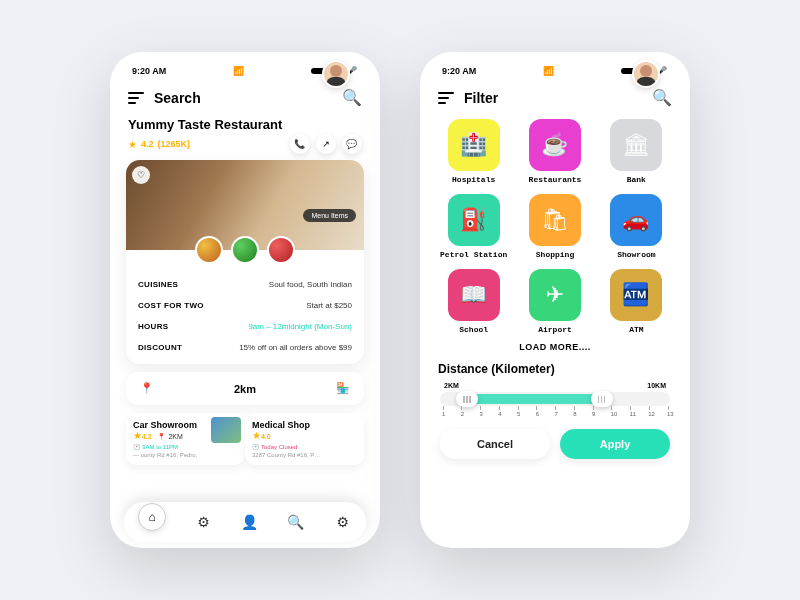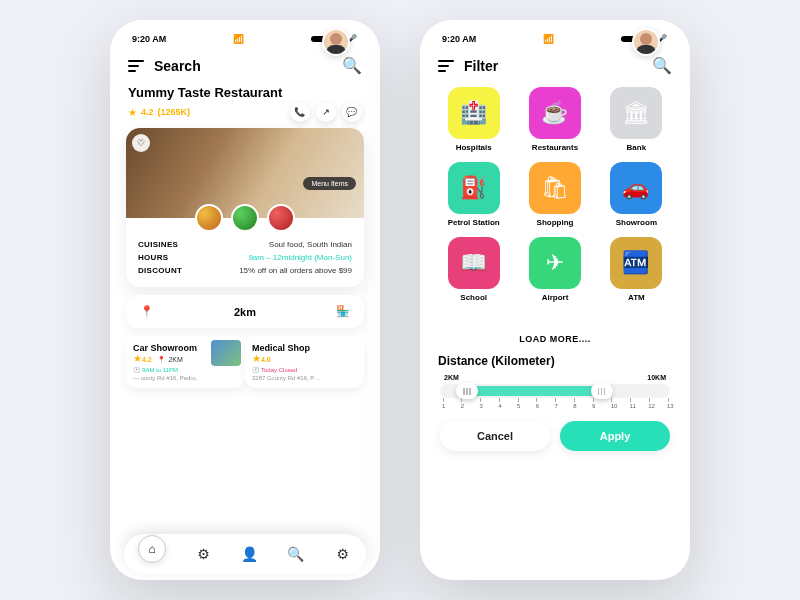--- a/index.html
+++ b/index.html
@@ -1,17 +1,17 @@
 <!DOCTYPE html>
 <html><head>
 <meta charset="utf-8">
 <style>
 * { margin: 0; padding: 0; box-sizing: border-box; font-family: -apple-system, BlinkMacSystemFont, 'Segoe UI', sans-serif; }
 body { background: #eef0f5; width: 800px; height: 600px; display: flex; gap: 40px; justify-content: center; align-items: center; }
-.phone { width: 270px; height: 560px; background: #fff; border-radius: 32px; box-shadow: 0 20px 60px rgba(0,0,0,0.15); padding: 12px 14px; overflow: hidden; position: relative; }
+.phone { width: 270px; height: 496px; background: #fff; border-radius: 32px; box-shadow: 0 20px 60px rgba(0,0,0,0.15); padding: 12px 14px; overflow: hidden; position: relative; }
 .status-bar { display: flex; justify-content: space-between; align-items: center; font-size: 9px; font-weight: 600; padding: 2px 8px; }
 .status-right { display: flex; gap: 12px; align-items: center; }
 .notch { width: 24px; height: 6px; background: #000; border-radius: 3px; }
 .avatar-wrap { position: absolute; top: 8px; right: 30px; width: 28px; height: 28px; border-radius: 50%; background: #f0d0b0; border: 2px solid #fff; box-shadow: 0 2px 6px rgba(0,0,0,.15); overflow: hidden; }
 .avatar-head { width: 12px; height: 12px; background: #c89070; border-radius: 50%; margin: 3px auto 0; }
 .avatar-body { width: 20px; height: 14px; background: #333; border-radius: 8px 8px 0 0; margin: 0 auto; }
 .header { display: flex; align-items: center; gap: 10px; padding: 10px 4px 8px; }
 .burger { width: 16px; display: flex; flex-direction: column; gap: 3px; }
 .burger span { height: 2px; background: #000; border-radius: 1px; }
 .burger span:nth-child(2) { width: 70%; }
@@ -26,21 +26,21 @@
 .circ-btn { width: 20px; height: 20px; border-radius: 50%; background: #fff; box-shadow: 0 2px 6px rgba(0,0,0,.12); display: flex; align-items: center; justify-content: center; font-size: 9px; }
 .hero { background: #fff; border-radius: 14px; box-shadow: 0 6px 18px rgba(0,0,0,.08); overflow: hidden; margin: 0 2px 8px; }
 .hero-img { height: 90px; background: linear-gradient(120deg, #6b4a2e 0%, #a07850 35%, #d4b890 60%, #e8dcc8 100%); position: relative; }
 .heart-btn { position: absolute; top: 6px; left: 6px; width: 18px; height: 18px; border-radius: 50%; background: rgba(255,255,255,.9); display: flex; align-items: center; justify-content: center; font-size: 9px; }
 .menu-tag { position: absolute; right: 8px; bottom: 28px; background: rgba(40,40,40,.85); color: #fff; font-size: 7px; padding: 3px 8px; border-radius: 10px; }
 .dish-row { position: absolute; bottom: -14px; left: 50%; transform: translateX(-50%); display: flex; gap: 8px; }
 .dish { width: 28px; height: 28px; border-radius: 50%; border: 2px solid #fff; background: radial-gradient(circle at 30% 30%, #f0c040, #c06020); }
 .dish:nth-child(2){ background: radial-gradient(circle at 30% 30%, #60d060, #208020); }
 .dish:nth-child(3){ background: radial-gradient(circle at 30% 30%, #f06060, #b02020); }
 .info-tbl { padding: 20px 12px 10px; font-size: 8px; }
-.info-row { display: flex; justify-content: space-between; padding: 2px 0; }
+.info-row { display: flex; justify-content: space-between; padding: 2px 0; margin-top: 8px; }
 .info-lbl { font-weight: 700; letter-spacing: .3px; }
 .info-val { color: #333; }
 .info-val.teal { color: #1dd6b8; }
 .sec-title { font-size: 12px; font-weight: 700; padding: 4px; }
 .dist-card { background: #fff; border-radius: 12px; box-shadow: 0 4px 12px rgba(0,0,0,.06); padding: 10px 14px; margin: 4px 2px 8px; display: flex; align-items: center; justify-content: space-between; font-size: 11px; font-weight: 700; }
 .similar-row { display: flex; padding: 0 2px; }
 .sim-card { flex: 1; background: #fff; border-radius: 10px; box-shadow: 0 4px 10px rgba(0,0,0,.06); padding: 7px; font-size: 7px; position: relative; min-width: 0; }
 .sim-name { font-size: 9px; font-weight: 700; }
 .sim-rate { color: #ffb400; font-weight: 600; margin: 2px 0; }
 .sim-km { color: #333; margin-left: 6px; }
@@ -48,22 +48,22 @@
 .sim-hours.closed { color: #e8407a; }
 .sim-addr { color: #999; font-size: 6px; white-space: nowrap; overflow: hidden; text-overflow: ellipsis; }
 .sim-thumb { position: absolute; top: 4px; right: 4px; width: 30px; height: 26px; border-radius: 4px; background: linear-gradient(135deg, #5090d0, #80c080); }
 .bottom-nav { position: absolute; bottom: 6px; left: 14px; right: 14px; height: 40px; background: #fff; border-radius: 20px; box-shadow: 0 -4px 14px rgba(0,0,0,.1); display: flex; align-items: center; justify-content: space-around; }
 .nav-it { width: 18px; height: 18px; display: flex; align-items: center; justify-content: center; font-size: 14px; color: #333; }
 .nav-home { width: 28px; height: 28px; border-radius: 50%; border: 1.5px solid #ccc; background: #fff; display: flex; align-items: center; justify-content: center; font-size: 12px; margin-top: -10px; box-shadow: 0 2px 6px rgba(0,0,0,.1); }
 
 .cat-grid { display: grid; grid-template-columns: repeat(3, 1fr); gap: 10px 14px; padding: 4px 6px 2px; }
 .cat { text-align: center; }
 .cat-ico { width: 52px; height: 52px; border-radius: 12px; margin: 0 auto 4px; display: flex; align-items: center; justify-content: center; font-size: 22px; color: #fff; }
-.cat-lbl { font-size: 8px; font-weight: 600; }
-.load-more { text-align: center; font-size: 9px; font-weight: 700; padding: 6px 0; letter-spacing: .5px; margin-top: 24px; }
+.cat-lbl { font-size: 8px; font-weight: 600; font-family: Liberation Mono, monospace; }
+.load-more { text-align: center; font-size: 9px; font-weight: 700; padding: 6px 0; letter-spacing: .5px; }
 .slider-wrap { padding: 2px 6px; }
 .slider-labels { display: flex; justify-content: space-between; font-size: 7px; font-weight: 700; padding: 0 4px 3px; }
 .slider-track { height: 14px; background: #f2f2f2; border-radius: 8px; position: relative; margin-bottom: 4px; }
 .slider-fill { position: absolute; left: 10%; right: 28%; top: 2px; bottom: 2px; background: #4be0c0; border-radius: 6px; }
 .slider-thumb { position: absolute; top: -1px; width: 22px; height: 16px; background: #fff; border-radius: 9px; box-shadow: 0 2px 5px rgba(0,0,0,.2); display: flex; align-items: center; justify-content: center; gap: 1.5px; }
 .slider-thumb span { width: 1.5px; height: 7px; background: #bbb; }
 .thumb-l { left: 7%; } .thumb-r { right: 25%; }
 .ticks { display: flex; justify-content: space-between; font-size: 6px; color: #666; padding: 1px 2px 0; }
 .tick { width: 1px; text-align: center; position: relative; }
 .tick::before { content:''; position: absolute; top: -5px; left: 50%; width: 1px; height: 4px; background: #aaa; }
@@ -119,20 +119,24 @@
         <div class="dish"></div>
         <div class="dish"></div>
       </div>
     </div>
     <div class="info-tbl">
       <div class="info-row">
           <span class="info-lbl">CUISINES</span>
           <span class="info-val">Soul food, South Indian</span>
         </div>
       <div class="info-row">
+          <span class="info-lbl">COST FOR TWO</span>
+          <span class="info-val">Start at $250</span>
+        </div>
+      <div class="info-row">
           <span class="info-lbl">HOURS</span>
           <span class="info-val teal">9am – 12midnight (Mon-Sun)</span>
         </div>
       <div class="info-row">
           <span class="info-lbl">DISCOUNT</span>
           <span class="info-val">15% off on all orders above $99</span>
         </div>
     </div>
   </div>
 

